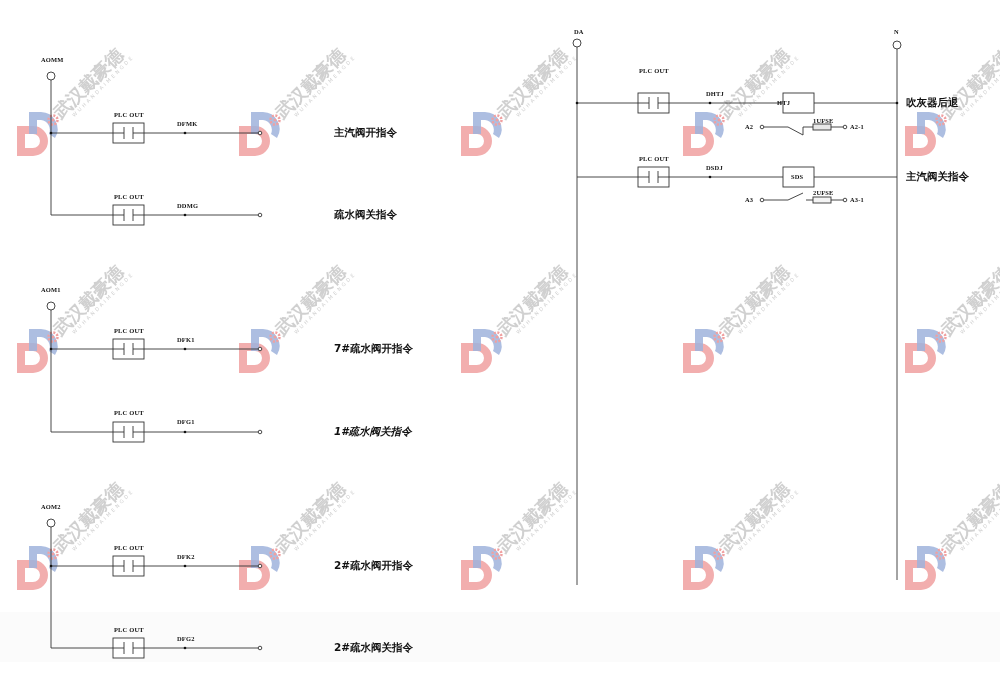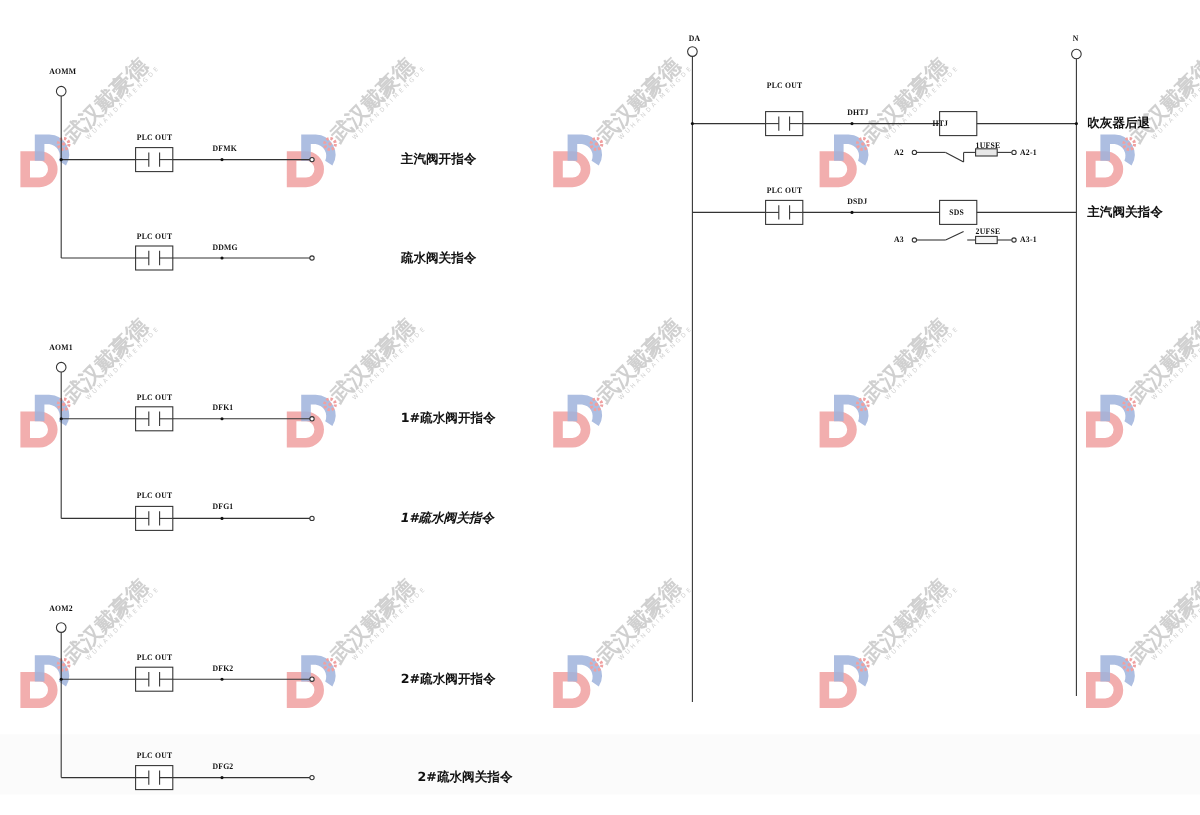--- a/index.html
+++ b/index.html
@@ -268,32 +268,32 @@
 <div class="lbl" style="left:114px;top:111px;">PLC OUT</div>
 <div class="lbl" style="left:177px;top:120px;">DFMK</div>
 <div class="cn" style="left:334px;top:126px;">主汽阀开指令</div>
 <div class="lbl" style="left:114px;top:193px;">PLC OUT</div>
 <div class="lbl" style="left:177px;top:202px;">DDMG</div>
 <div class="cn" style="left:334px;top:208px;">疏水阀关指令</div>
 
 <div class="lbl" style="left:41px;top:286px;">AOM1</div>
 <div class="lbl" style="left:114px;top:327px;">PLC OUT</div>
 <div class="lbl" style="left:177px;top:336px;">DFK1</div>
-<div class="cn" style="left:334px;top:342px;">1#疏水阀开指令</div>
+<div class="cn" style="left:334px;top:342px;">7#疏水阀开指令</div>
 <div class="lbl" style="left:114px;top:409px;">PLC OUT</div>
 <div class="lbl" style="left:177px;top:418px;">DFG1</div>
 <div class="cn" style="left:334px;top:425px;font-style:italic;">1#疏水阀关指令</div>
 
 <div class="lbl" style="left:41px;top:503px;">AOM2</div>
 <div class="lbl" style="left:114px;top:544px;">PLC OUT</div>
 <div class="lbl" style="left:177px;top:553px;">DFK2</div>
 <div class="cn" style="left:334px;top:559px;">2#疏水阀开指令</div>
 <div class="lbl" style="left:114px;top:626px;">PLC OUT</div>
 <div class="lbl" style="left:177px;top:635px;">DFG2</div>
-<div class="cn" style="left:334px;top:641px;margin-left:14px;">2#疏水阀关指令</div>
+<div class="cn" style="left:334px;top:641px;">2#疏水阀关指令</div>
 
 <div class="lbl" style="left:574px;top:28px;">DA</div>
 <div class="lbl" style="left:894px;top:28px;">N</div>
 
 <div class="lbl" style="left:639px;top:67px;">PLC OUT</div>
 <div class="lbl" style="left:706px;top:90px;">DHTJ</div>
 <div class="lbl" style="left:777px;top:99px;">HTJ</div>
 <div class="cn" style="left:906px;top:96px;font-family:Liberation Mono, monospace;">吹灰器后退</div>
 <div class="lbl" style="left:745px;top:123px;">A2</div>
 <div class="lbl" style="left:813px;top:117px;">1UFSE</div>

